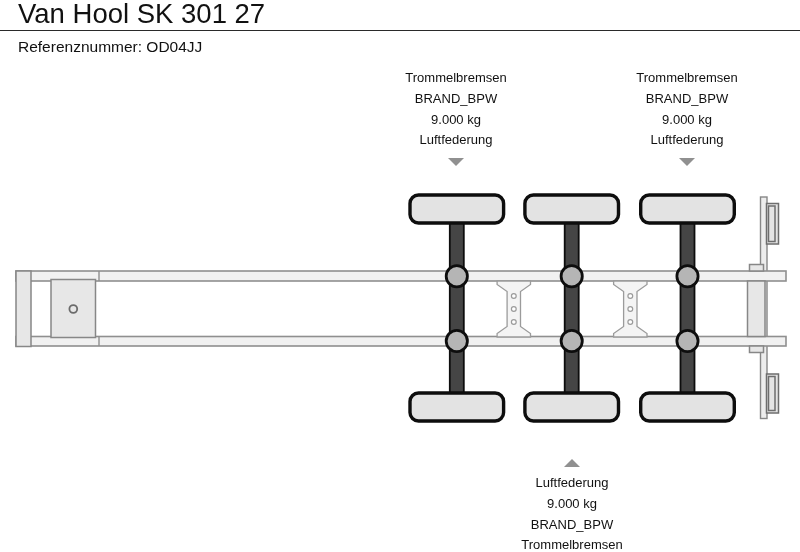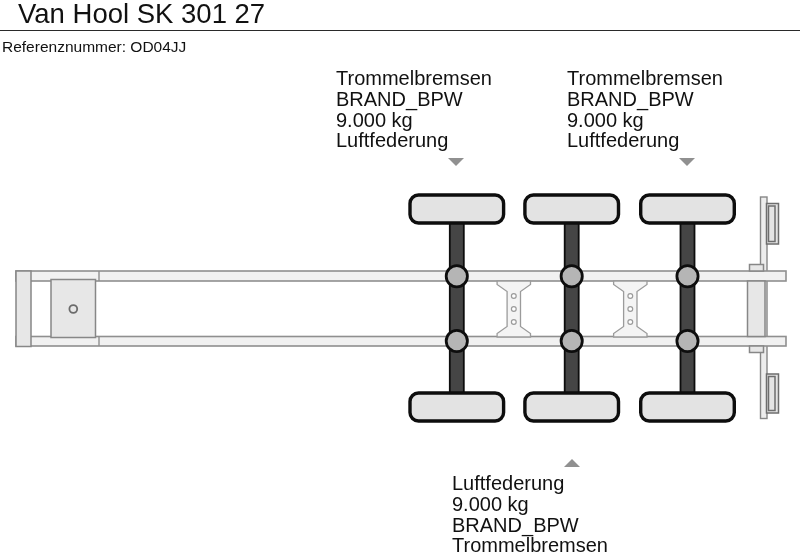--- a/index.html
+++ b/index.html
@@ -11,25 +11,25 @@
   }
   .abs{position:absolute;}
   .title{
     left:18px;top:-2px;font-size:27.5px;line-height:32px;font-weight:400;
     white-space:nowrap;color:var(--text,#111);
   }
   .divider{
     left:0;top:30px;width:800px;height:0;border-top:1.5px solid var(--rule,#2a2a2a);
   }
   .refline{
-    left:2px;top:37px;font-size:15.5px;line-height:20px;white-space:nowrap;
+    left:18px;top:37px;font-size:15.5px;line-height:20px;white-space:nowrap;
     color:var(--text,#111);
   }
   .ann{
-    width:240px;text-align:left;font-size:20px;line-height:20.8px;
+    width:240px;text-align:center;font-size:13px;line-height:20.8px;
     color:var(--text,#111);
   }
   .ann div{white-space:nowrap;}
   #ann-top-left{left:336px;top:68px;}
   #ann-top-right{left:567px;top:68px;}
   #ann-bottom{left:452px;top:459px;}
   .arr{width:0;height:0;margin:0 auto;}
   .arr-down{
     border-left:8px solid transparent;border-right:8px solid transparent;
     border-top:8px solid var(--arrow,#909090);margin-top:7px;

